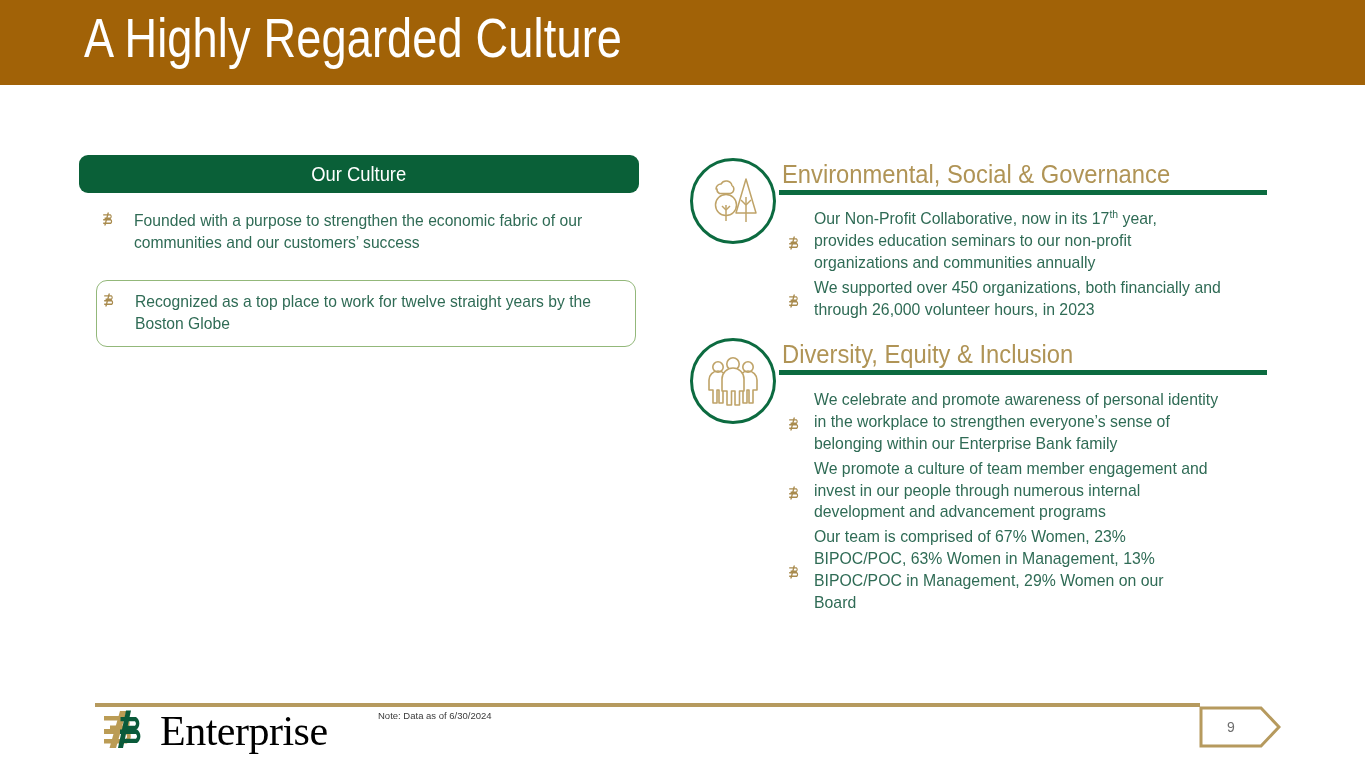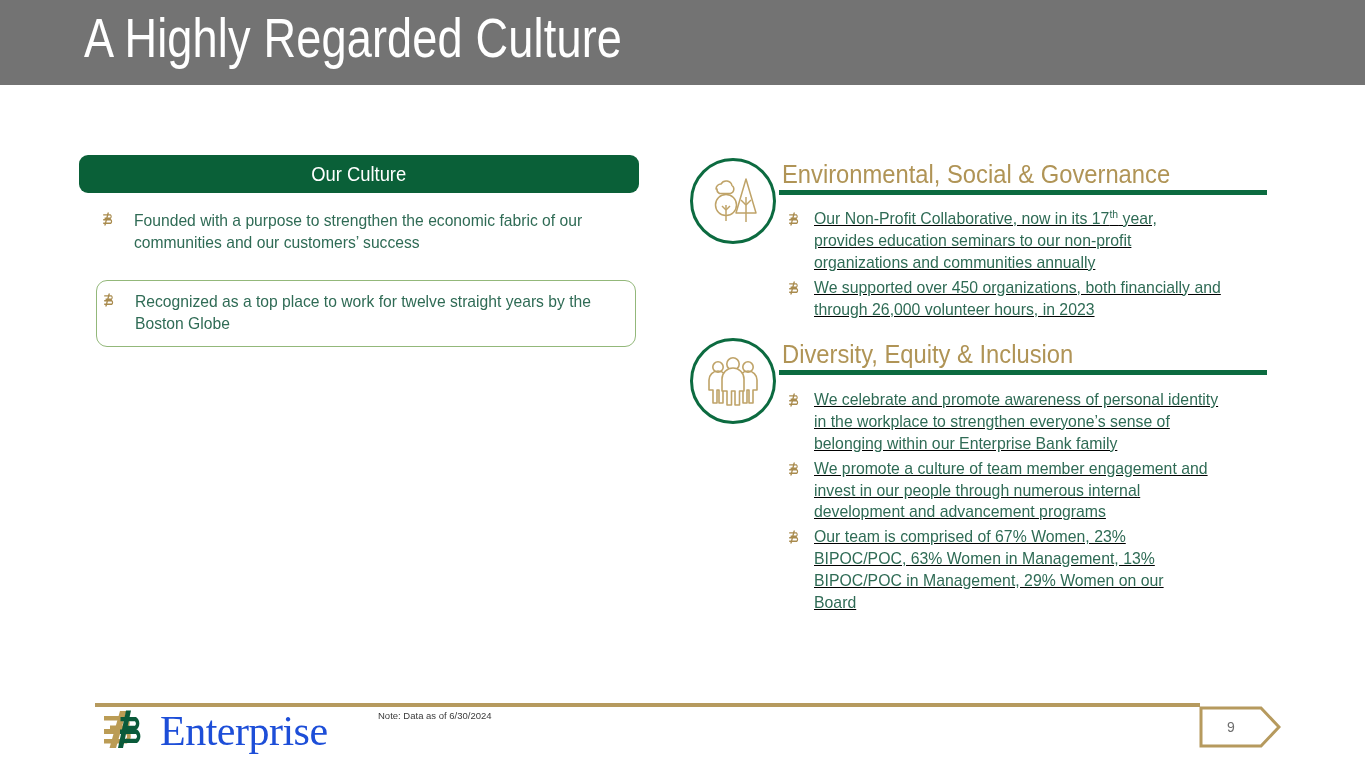--- a/index.html
+++ b/index.html
@@ -6,21 +6,21 @@
   body{
     width:1365px;height:768px;
     background:#ffffff;
     font-family:"Liberation Sans", sans-serif;
     overflow:hidden;
     position:relative;
   }
   
   .title-banner{
     position:absolute;left:0;top:0;width:1365px;height:85px;
-    background:#737373;
+    background:#a16207;
     text-align:right;
   }
   .title-text{
     position:absolute;left:84px;top:6px;
     font-size:55px;color:#ffffff;letter-spacing:0.2px;
     font-family:"Liberation Sans", sans-serif;
     font-weight:400;
     transform:scaleX(0.82);transform-origin:left top;
     white-space:nowrap;
   }
@@ -62,35 +62,35 @@
   .sect-icon svg{position:absolute;left:50%;top:50%;transform:translate(-50%,-50%);}
   .sect-title{
     position:absolute;left:92px;top:2px;
     color:#b09456;font-size:25px;white-space:nowrap;
     transform:scaleX(0.95);transform-origin:left top;
   }
   .sect-rule{
     position:absolute;left:89px;top:32px;height:5px;background:#0c6b40;
   }
   .sect-list{position:absolute;left:100px;}
-  .rrow{display:flex;align-items:flex-start;margin-bottom:3px;text-decoration:underline;}
+  .rrow{display:flex;align-items:center;margin-bottom:3px;}
   .rbullet{width:28px;flex:0 0 28px;padding-top:4px;}
   .rbullet svg{display:block;}
   .rtext{
     color:#2f6b55;font-size:16.4px;line-height:1.335;
     transform:scaleX(0.965);transform-origin:left center;
   }
   sup{font-size:0.66em;vertical-align:super;line-height:0;}
   
   .footer-rule{
     position:absolute;left:95px;top:703px;width:1105px;height:4px;background:#b69a5e;
   }
   .logo-wrap{position:absolute;left:96px;top:708px;display:flex;align-items:center;}
   .logo-word{
-    color:#1d4ed8;font-family:"Liberation Serif", serif;
+    color:#000000;font-family:"Liberation Serif", serif;
     font-size:42px;line-height:1;margin-left:6px;letter-spacing:-0.5px;
   }
   .footer-note{
     position:absolute;left:338px;top:710px;
     color:#3a3a3a;font-size:9.5px;white-space:nowrap;padding-left:40px;
   }
   .page-badge{
     position:absolute;left:1199px;top:706px;width:82px;height:42px;
   }
   .page-num{

